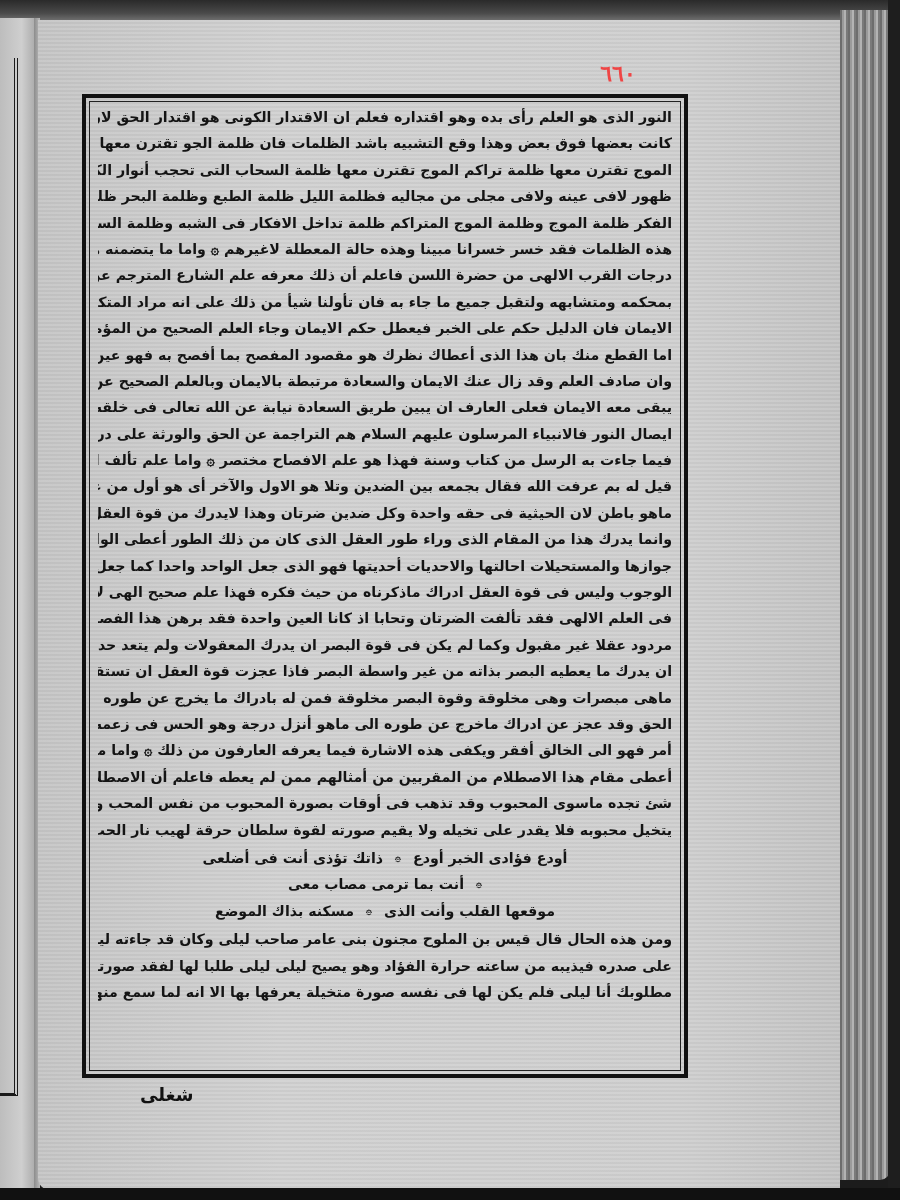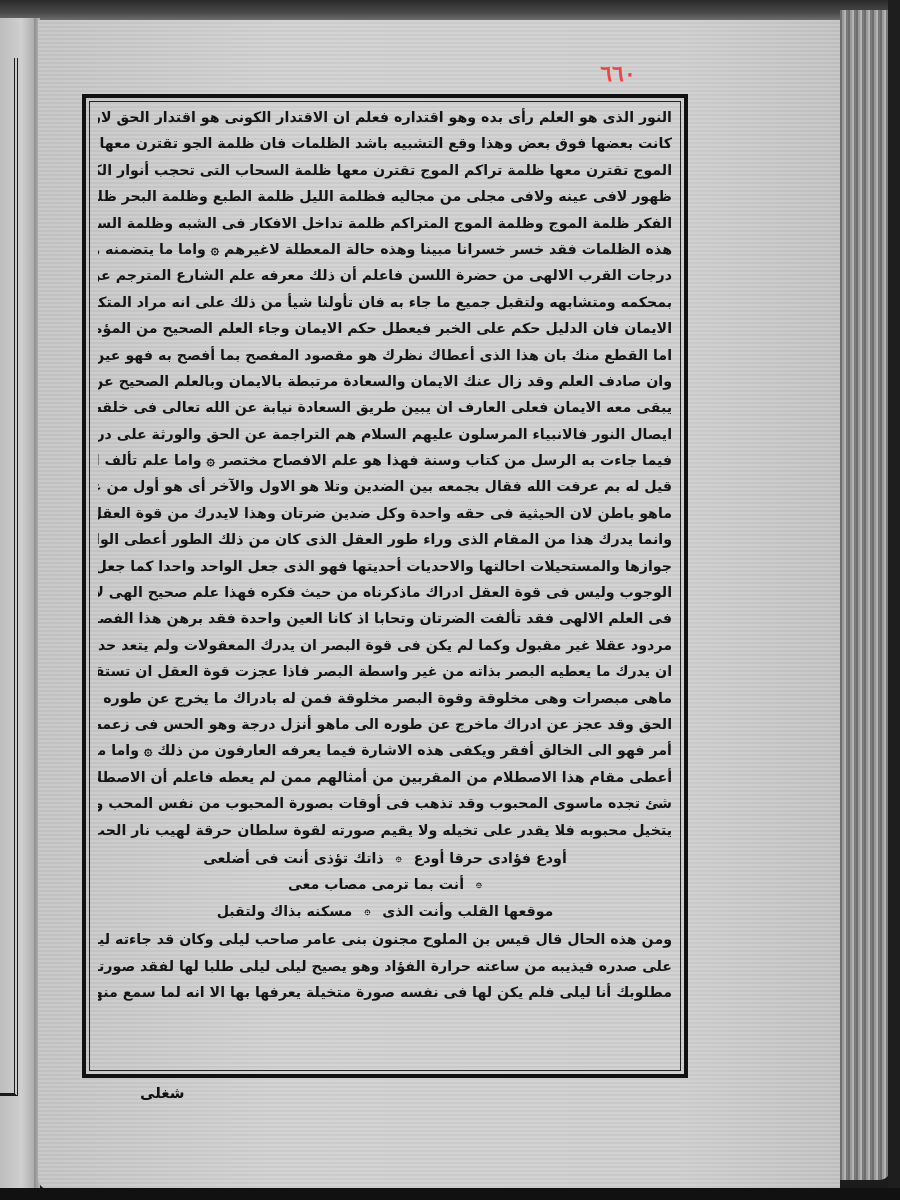--- a/index.html
+++ b/index.html
@@ -68,21 +68,21 @@
   .line.short { text-align-last:right; }
   .verse-block { padding:2px 0; }
   .verse {
     display:flex; justify-content:center; gap:12px; height:26.4px; line-height:26.4px;
     direction:rtl;
   }
   .verse .hemi { white-space:nowrap; }
   .verse .star { font-size:10px; }
 
   .catchword {
-    position:absolute; left:140px; top:1084px; font-size:15px; font-weight:bold; color:#111;
+    position:absolute; left:140px; top:1084px; font-size:18px; font-weight:bold; color:#111;
     direction:rtl;
   }
 </style>
 </head>
 <body>
 
 <div class="scan">
   <div class="top-edge"></div>
   <div class="left-page">
     <div class="left-frame"></div>
@@ -124,32 +124,32 @@
           <span class="line">ان يدرك ما يعطيه البصر بذاته من غير واسطة البصر فاذا عجزت قوة العقل ان تستقل بعلم المبصرات من حيث</span>
           <span class="line">ماهى مبصرات وهى مخلوقة وقوة البصر مخلوقة فمن له بادراك ما يخرج عن طوره الى ماهو أعلى فى نسبته الى</span>
           <span class="line">الحق وقد عجز عن ادراك ماخرج عن طوره الى ماهو أنزل درجة وهو الحس فى زعمه ومن افتقر الى مخلوق مثله فى</span>
           <span class="line">أمر فهو الى الخالق أفقر ويكفى هذه الاشارة فيما يعرفه العارفون من ذلك ۞ واما معرفة الاصطلام اللازم وصفة من</span>
           <span class="line">أعطى مقام هذا الاصطلام من المقربين من أمثالهم ممن لم يعطه فاعلم أن الاصطلام نار ترد على قلوب المحبين تحرق كل</span>
           <span class="line">شئ تجده ماسوى المحبوب وقد تذهب فى أوقات بصورة المحبوب من نفس المحب وهو الوقت الذى يطلب المحب ان</span>
           <span class="line">يتخيل محبوبه فلا يقدر على تخيله ولا يقيم صورته لقوة سلطان حرقة لهيب نار الحب فيقال فيه فى ذلك الحال</span>
         </div>
       <div id="verse-block" class="verse-block">
           <div class="verse">
-            <span class="hemi">أودع فؤادى حرقا أودع</span>
+            <span class="hemi">أودع فؤادى الخبر أودع</span>
             <span class="star">۞</span>
             <span class="hemi">ذاتك تؤذى أنت فى أضلعى</span>
           </div>
           <div class="verse">
             <span class="star">۞</span>
             <span class="hemi">أنت بما ترمى مصاب معى</span>
           </div>
           <div class="verse">
             <span class="hemi">موقعها القلب وأنت الذى</span>
             <span class="star">۞</span>
-            <span class="hemi">مسكنه بذاك ولتقبل</span>
+            <span class="hemi">مسكنه بذاك الموضع</span>
           </div>
         </div>
       <div id="post-lines">
           <span class="line">ومن هذه الحال قال قيس بن الملوح مجنون بنى عامر صاحب ليلى وكان قد جاءته ليلى وهو مصطلم يأخذ الجليد ويلقيه</span>
           <span class="line">على صدره فيذيبه من ساعته حرارة الفؤاد وهو يصيح ليلى ليلى طلبا لها لفقد صورتها من خياله فنادته ياقيس أنا</span>
           <span class="line">مطلوبك أنا ليلى فلم يكن لها فى نفسه صورة متخيلة يعرفها بها الا انه لما سمع منها اسمها قال لها اليك عنى فان حبك</span>
         </div>
     </div>
   </div>
 

